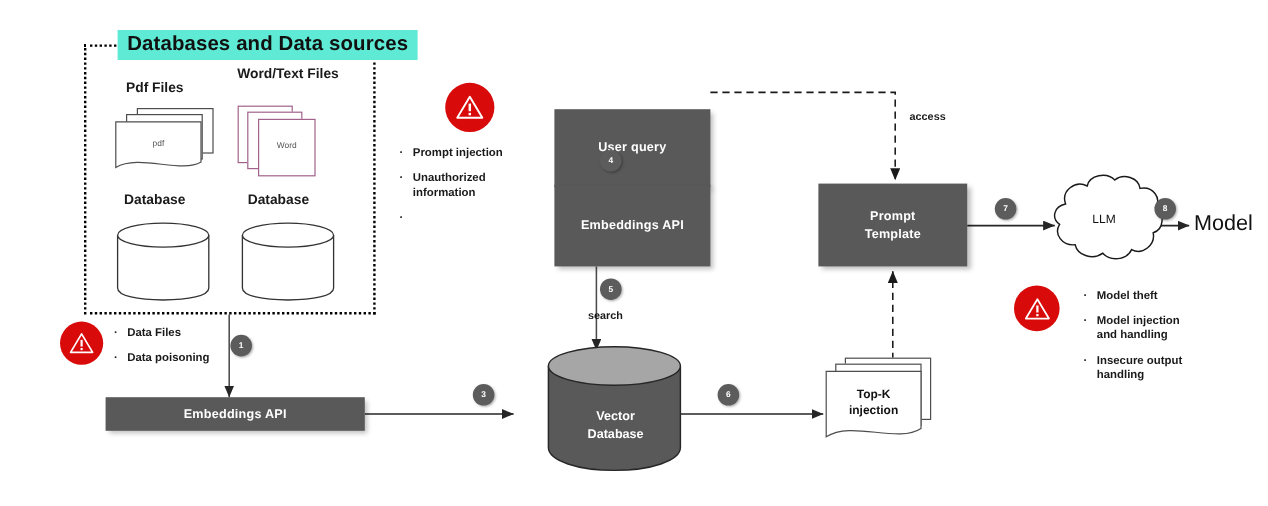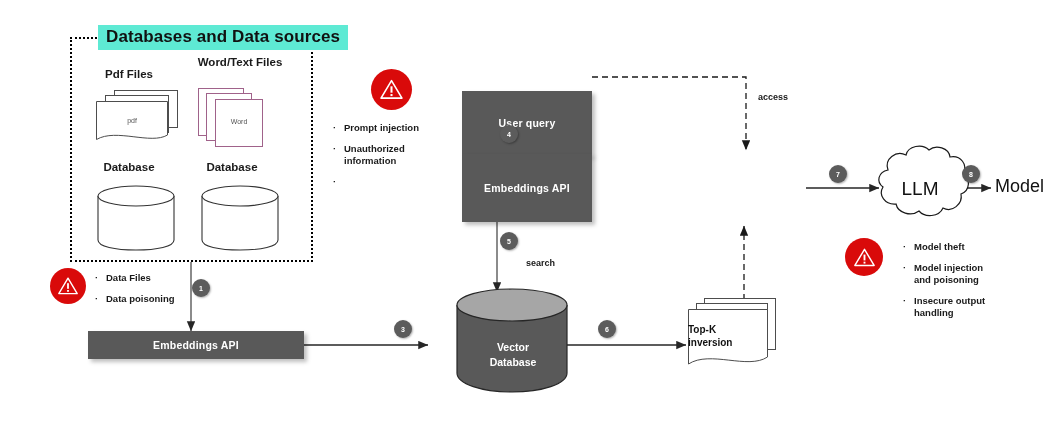--- a/index.html
+++ b/index.html
@@ -155,20 +155,21 @@
   
   .doc-sheet {
     position: absolute;
     box-sizing: border-box;
     background: #ffffff;
     border: 1px solid #4d4d4d;
   }
   .topk-text {
     position: absolute;
     width: 100%;
+    text-align: center;
     font-size: 10px;
     font-weight: bold;
     color: #111111;
     line-height: 1.3;
   }
 
   svg { display: block; overflow: visible; }
   #wires { position: absolute; left: 0; top: 0; width: 1057px; height: 422px; pointer-events: none; }
 </style>
 </head>
@@ -314,38 +315,42 @@
     <div class="bi">
       <span class="dot">·</span>
       <span class="btxt">
         <span style="display:block">Model theft</span>
       </span>
     </div>
     <div class="bi">
       <span class="dot">·</span>
       <span class="btxt">
         <span style="display:block">Model injection</span>
-        <span style="display:block">and poisoning</span>
+        <span style="display:block">and handling</span>
       </span>
     </div>
     <div class="bi">
       <span class="dot">·</span>
       <span class="btxt">
         <span style="display:block">Insecure output</span>
         <span style="display:block">handling</span>
       </span>
     </div>
   </div>
 
   <div class="pbox" style="left:462px; top:48px; width:130px; height:65px;margin-top:43px;">User query</div>
 
   <div class="pbox" style="left:462px; top:154px; width:130px; height:68px;">Embeddings API</div>
 
   <div class="pbox" style="left:88px; top:331px; width:216px; height:28px;">Embeddings API</div>
 
+  <div class="pbox" style="left:682px; top:153px; width:124px; height:69px; flex-direction:column;">
+    <span>Prompt</span>
+    <span>Template</span>
+  </div>
 
   <div class="abs" style="left:454px; top:285px;">
     <svg width="118" height="112" viewBox="0 0 118 112">
       <path d="M3,20 L3,88 C3,99 28,107 58,107 C88,107 113,99 113,88 L113,20" fill="#595959" stroke="#262626" stroke-width="1.2"></path>
       <ellipse cx="58" cy="20" rx="55" ry="16" fill="#a6a6a6" stroke="#262626" stroke-width="1.2"></ellipse>
     </svg>
     <div class="abs" style="left:0; top:55px; width:118px; text-align:center; color:#ffffff; font-size:10.5px; font-weight:bold; line-height:1.4;">
       <span style="display:block">Vector</span>
       <span style="display:block">Database</span>
     </div>
@@ -353,30 +358,30 @@
 
   <div class="abs" style="left:688px; top:298px; width:106px; height:76px;">
     <div class="doc-sheet" style="left:16px; top:0px;  width:72px; height:52px;"></div>
     <div class="doc-sheet" style="left:8px;  top:5px;  width:72px; height:52px;"></div>
     <div class="abs" style="left:0px; top:11px; width:80px; height:62px;">
       <svg width="80" height="62" viewBox="0 0 80 62">
         <path d="M0.5,0.5 L79.5,0.5 L79.5,48 C60,61 22,41 0.5,55 Z" fill="#ffffff" stroke="#4d4d4d" stroke-width="1"></path>
       </svg>
       <div class="topk-text" style="top:14px;">
         <span style="display:block">Top-K</span>
-        <span style="display:block">inversion</span>
+        <span style="display:block">injection</span>
       </div>
     </div>
   </div>
 
-  <div class="abs" style="left:885px; top:178px; width:70px; text-align:center; font-size:19px; color:#111111;">LLM</div>
+  <div class="abs" style="left:885px; top:178px; width:70px; text-align:center; font-size:10px; color:#111111;">LLM</div>
 
   <div id="answer-text" style="left:995px; top:176px;">Model</div>
 
-  <div class="edge-label" style="left:526px; top:258px;">search</div>
+  <div class="edge-label" style="left:490px; top:258px;">search</div>
   <div class="edge-label" style="left:758px; top:92px;">access</div>
 
   <div class="badge" style="left:192px; top:279px;">1</div>
   <div class="badge" style="left:394px; top:320px;">3</div>
   <div class="badge" style="left:500px; top:125px;">4</div>
   <div class="badge" style="left:500px; top:232px;">5</div>
   <div class="badge" style="left:598px; top:320px;">6</div>
   <div class="badge" style="left:829px; top:165px;">7</div>
   <div class="badge" style="left:962px; top:165px;">8</div>
 

